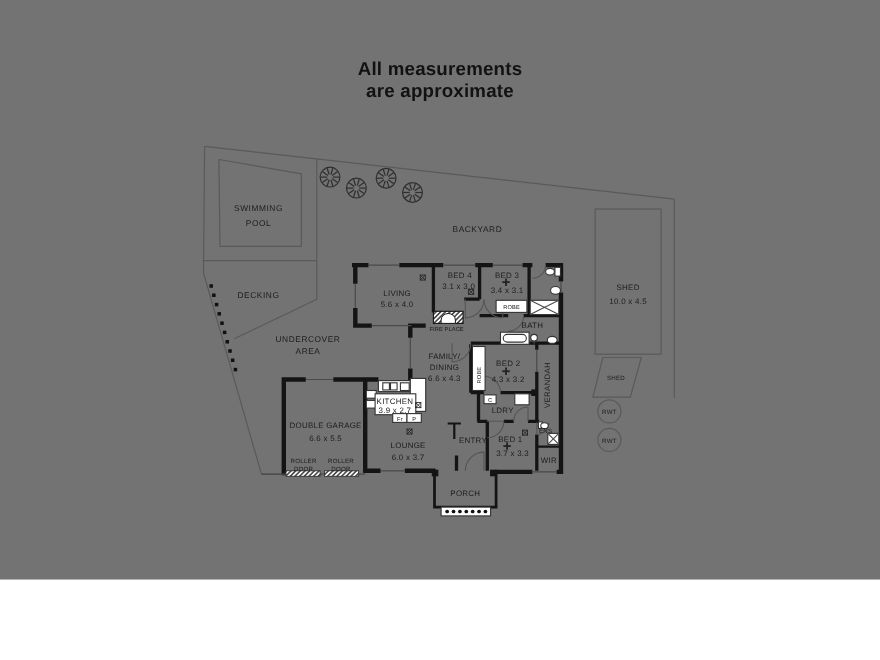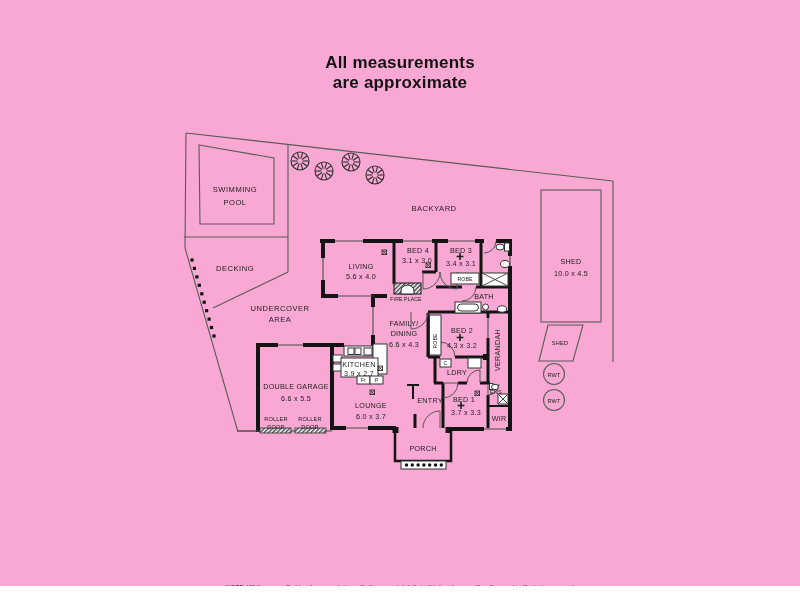--- a/index.html
+++ b/index.html
@@ -1,16 +1,16 @@
 <!DOCTYPE html>
 <html><head>
 <meta charset="utf-8">
 <style>
   html,body{margin:0;padding:0;background:#ffffff;}
-  .canvas{position:relative;width:800px;height:586px;background:#f9a8d4;overflow:hidden;
+  .canvas{position:relative;width:800px;height:527px;background:#737373;overflow:hidden;
           font-family:"Liberation Sans", sans-serif;}
   svg text{font-family:"Liberation Sans", sans-serif;fill:#1c1c1c;}
   .t-title{font-size:17px;font-weight:bold;fill:#121212;letter-spacing:.2px;}
   .t-room{font-size:7.2px;letter-spacing:.25px;}
   .t-area{font-size:7.6px;letter-spacing:.5px;}
   .t-small{font-size:5.2px;letter-spacing:.1px;}
   .t-tiny{font-size:5.6px;letter-spacing:.2px;}
   .t-note{font-size:6.4px;fill:#222222;}
   .wall{stroke:#141414;stroke-width:4;fill:none;stroke-linecap:butt;}
   .iwall{stroke:#141414;stroke-width:3;fill:none;stroke-linecap:butt;}

